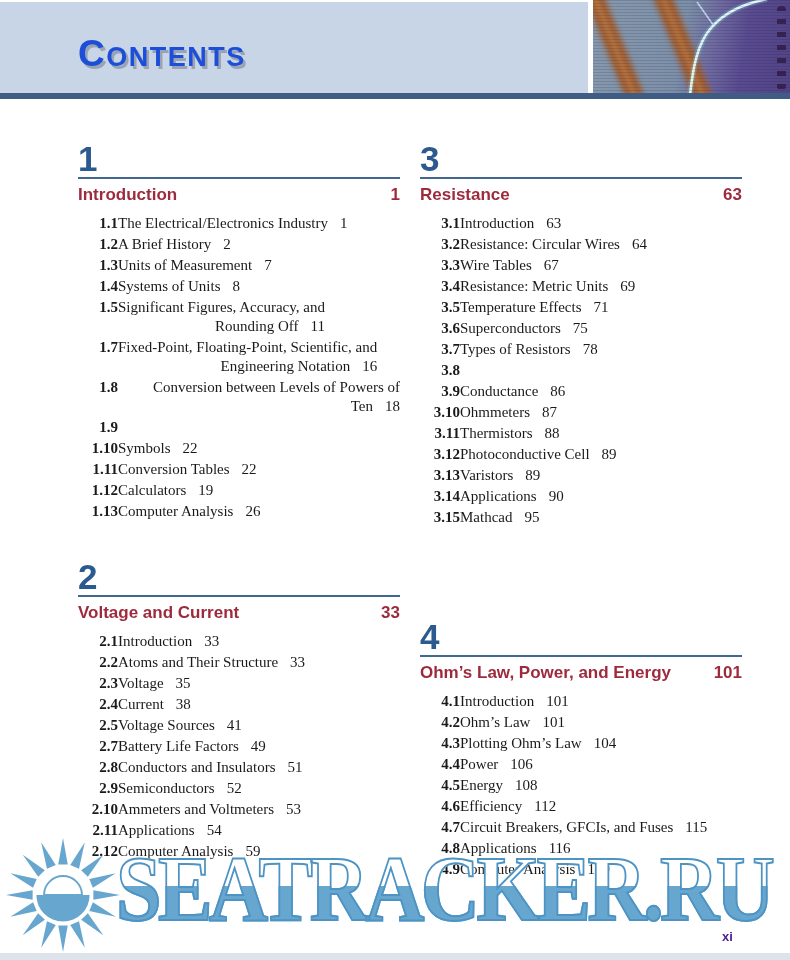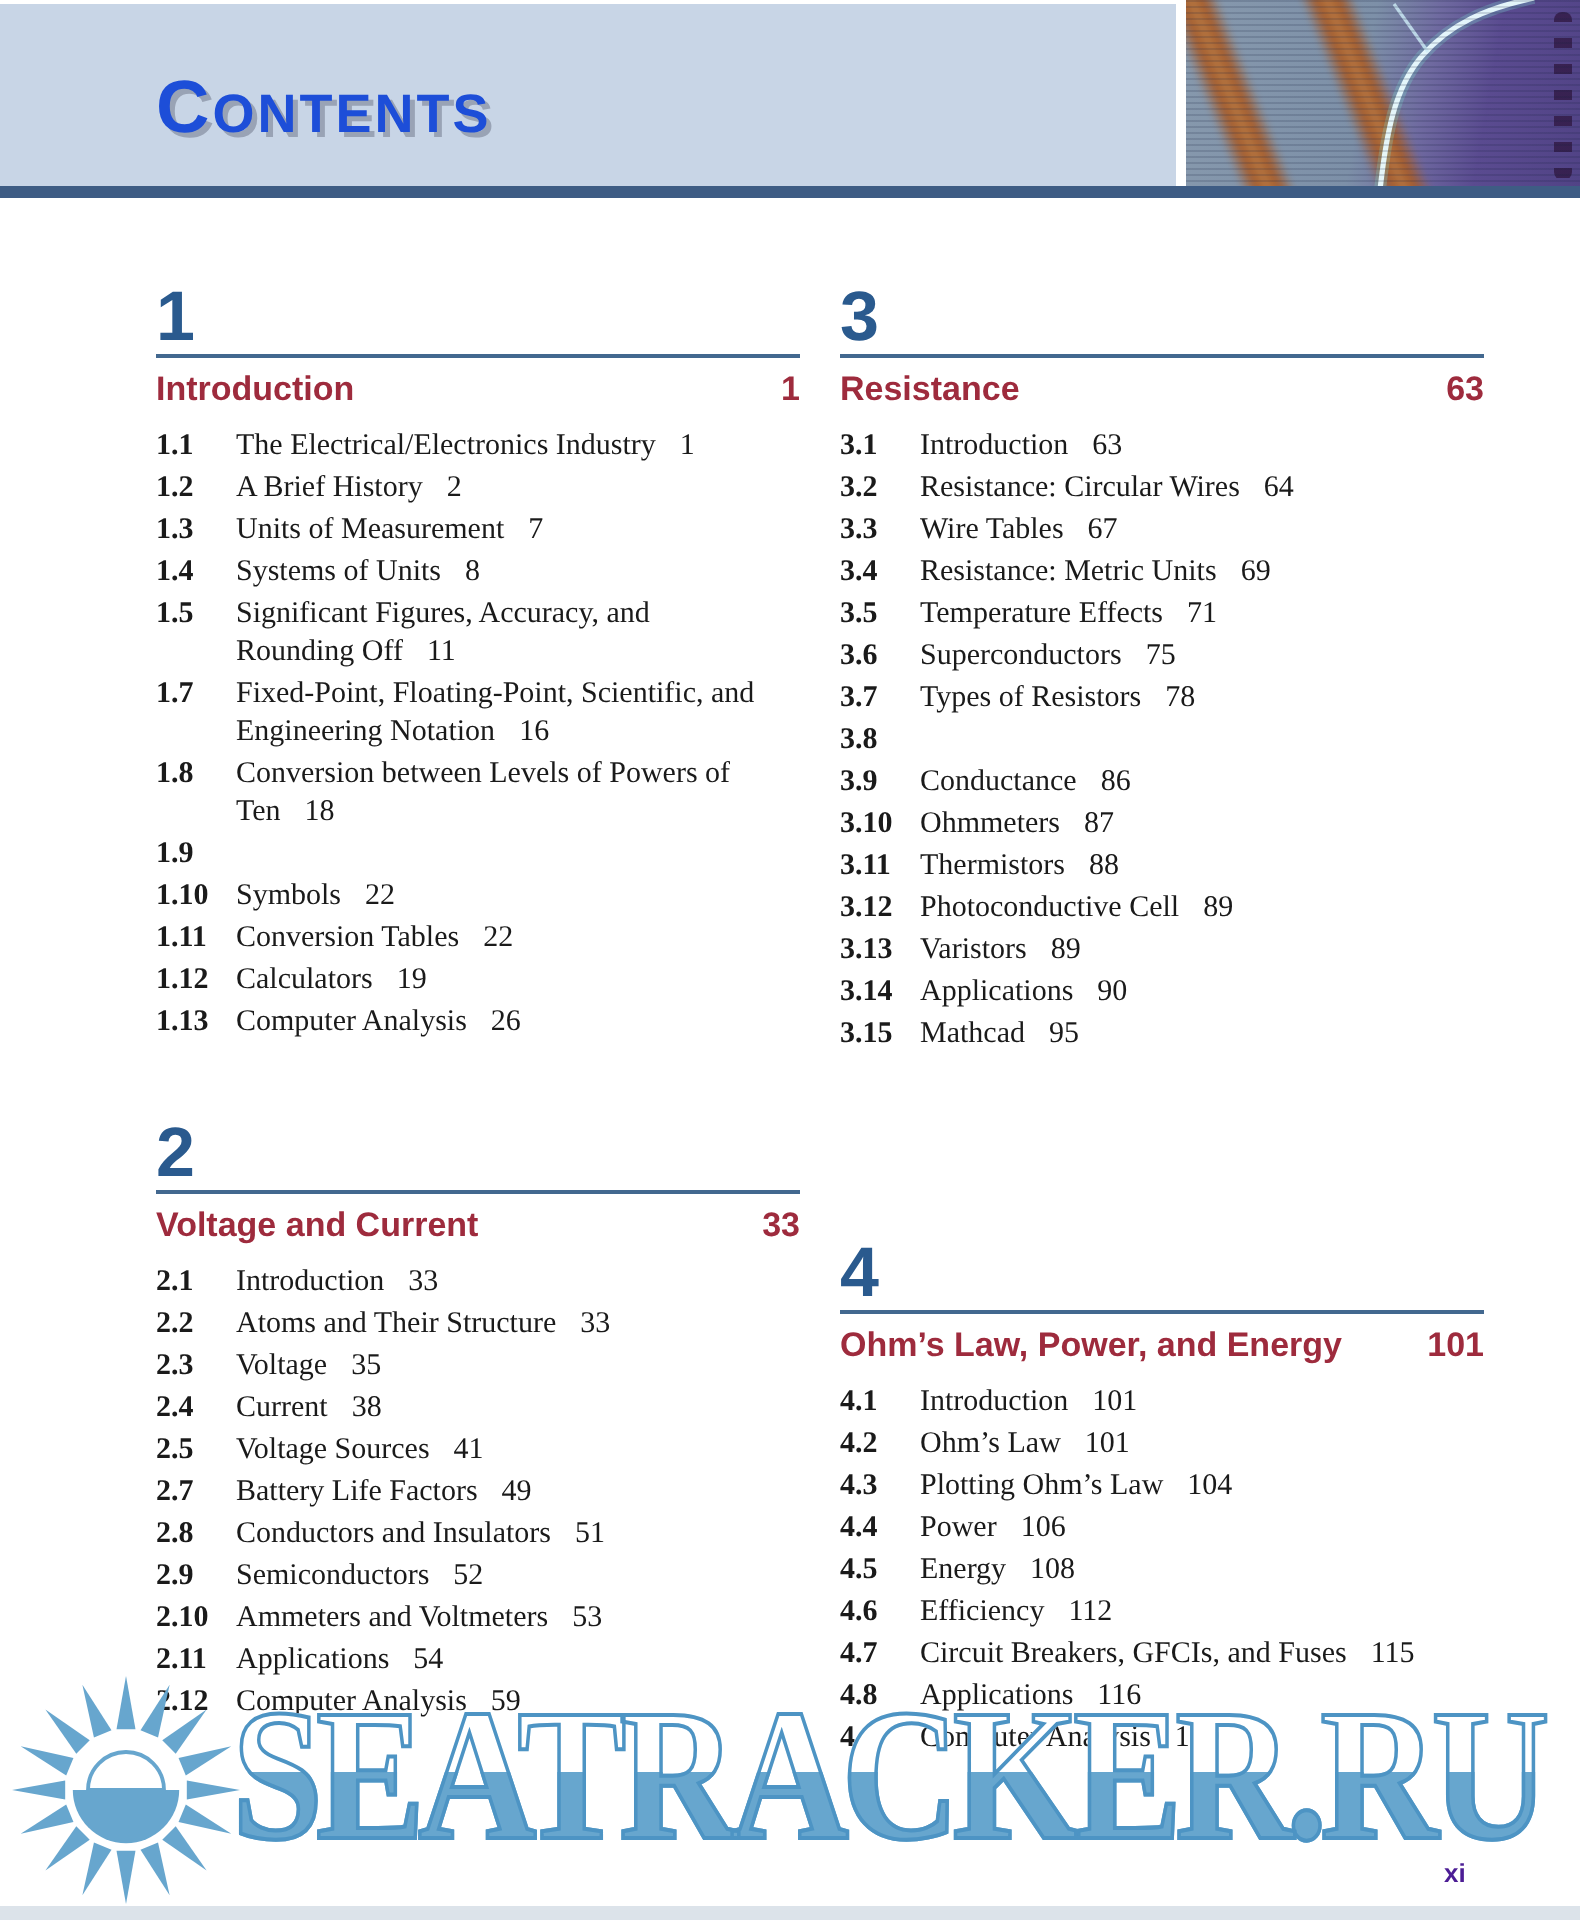--- a/index.html
+++ b/index.html
@@ -35,21 +35,21 @@
   .col{position:absolute;top:143px;width:322px;}
   .col-left{left:78px;}
   .col-right{left:420px;}
 
   .ch-head{border-bottom:2px solid #42688f;padding-bottom:3px;}
   .ch-num{font-family:"Liberation Sans",sans-serif;font-weight:bold;font-size:35px;line-height:31px;color:#2a5a8e;}
   .ch-title-row{display:flex;justify-content:space-between;align-items:baseline;
        font-family:"Liberation Sans",sans-serif;font-weight:bold;font-size:17px;color:#9e2b3d;
        margin-top:6px;margin-bottom:9px;}
   .secs{font-size:15px;}
-  .sec{display:flex;line-height:19px;margin-bottom:2px;}
+  .sec{display:flex;line-height:19px;margin-bottom:2px;text-align:right;}
   .sec .n{flex:none;width:40px;font-weight:bold;}
   .sec .sbody{white-space:pre-wrap;}
   .sec .p{margin-left:12px;}
   .col-left .chapter + .chapter{margin-top:40px;}
   .col-right .chapter + .chapter{margin-top:94px;}
 
   
   .watermark{position:absolute;left:0;top:838px;width:718px;height:116px;z-index:5;pointer-events:none;}
   .sun{position:absolute;left:6px;top:0px;width:114px;height:114px;}
   .wm-text{position:absolute;left:116px;top:0px;font-family:"Liberation Serif",serif;font-weight:bold;

